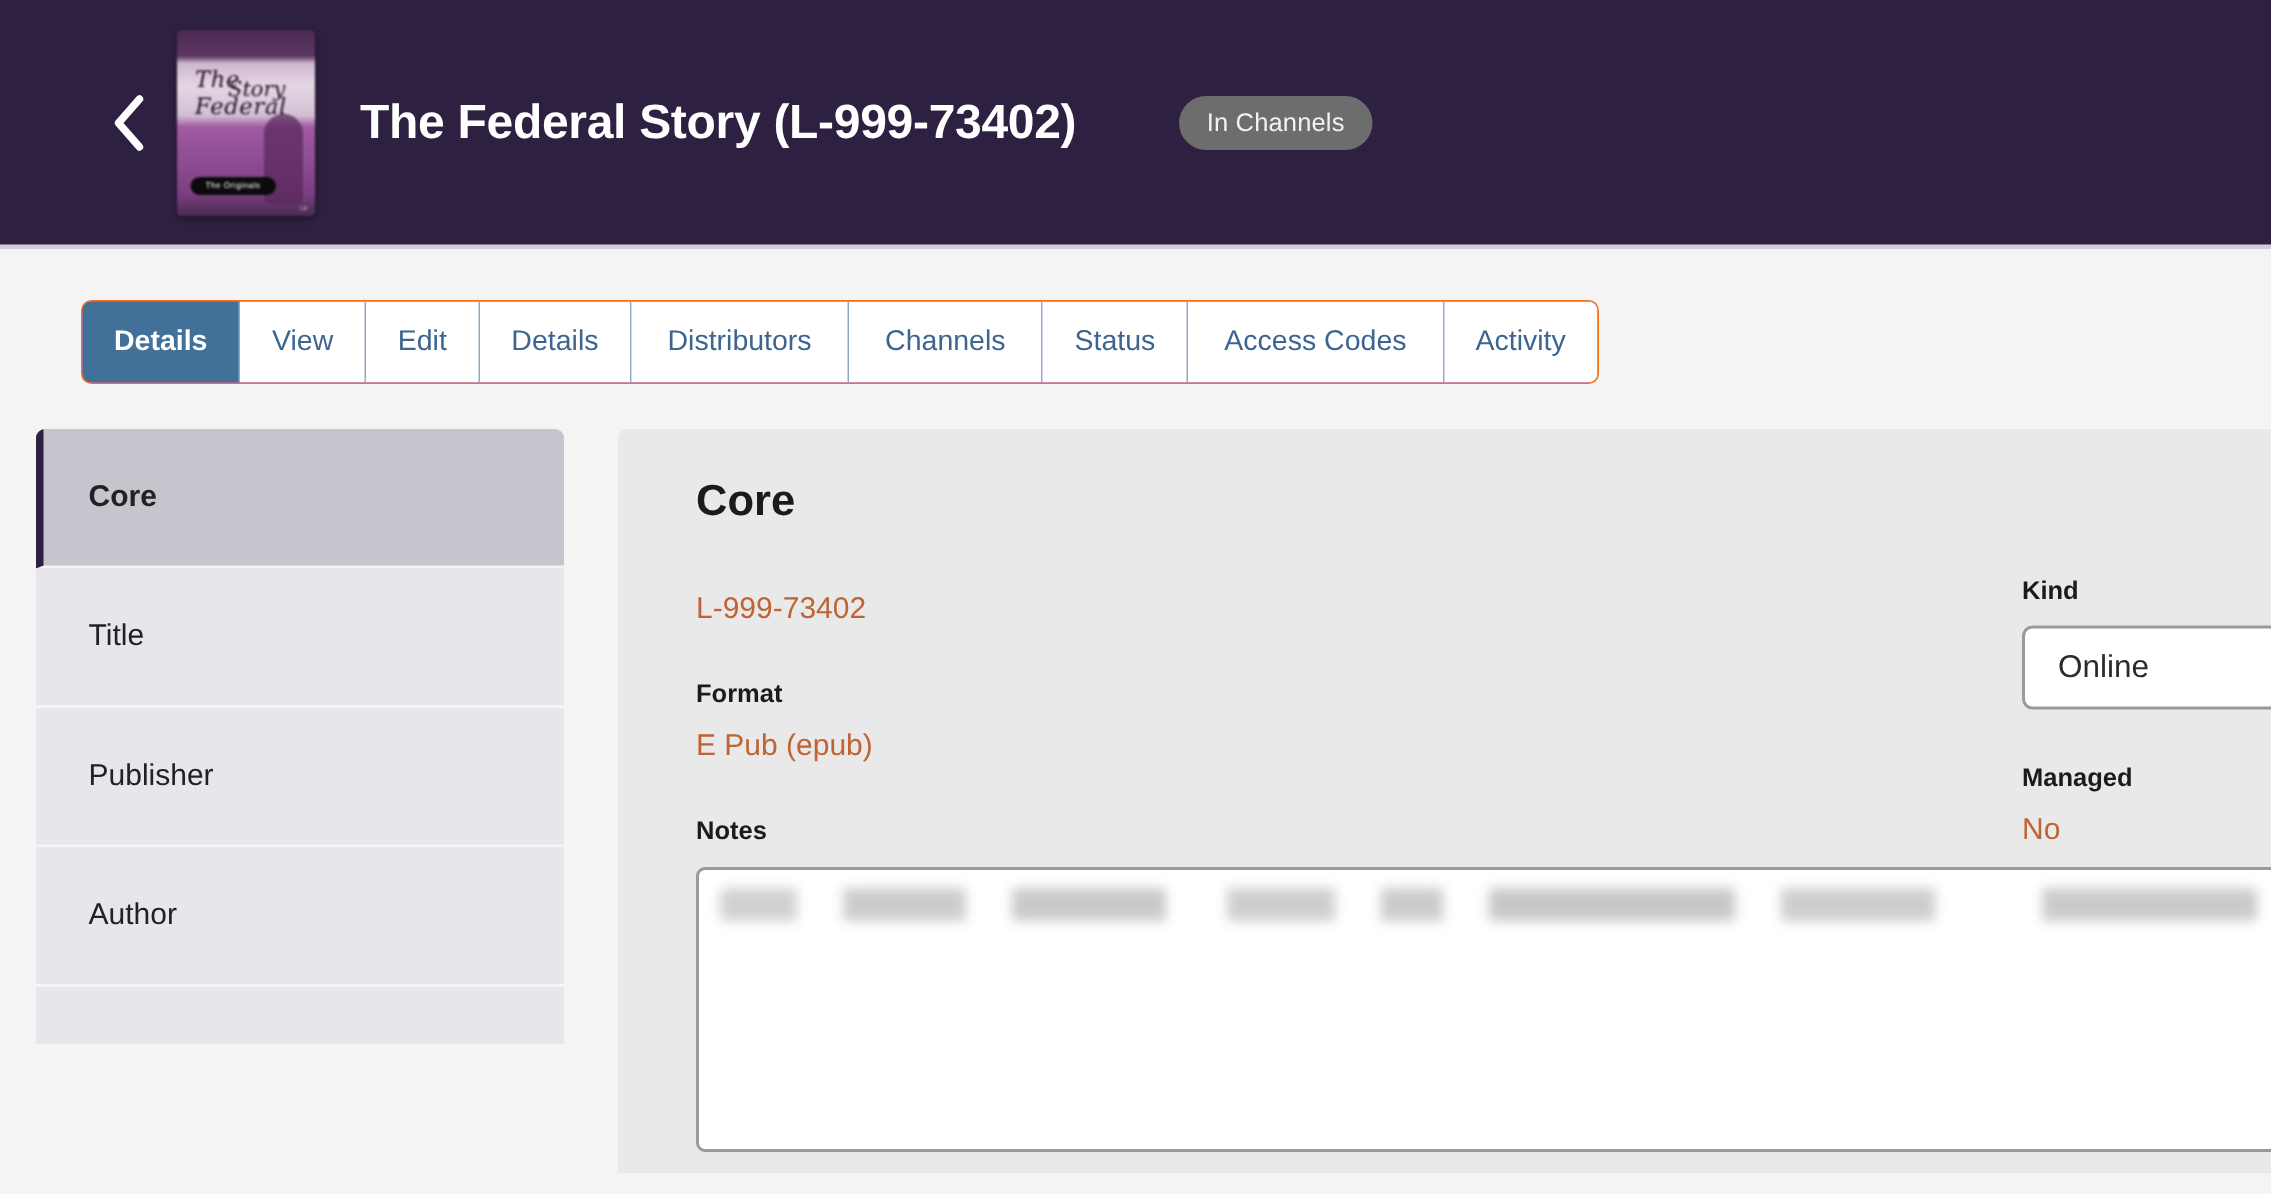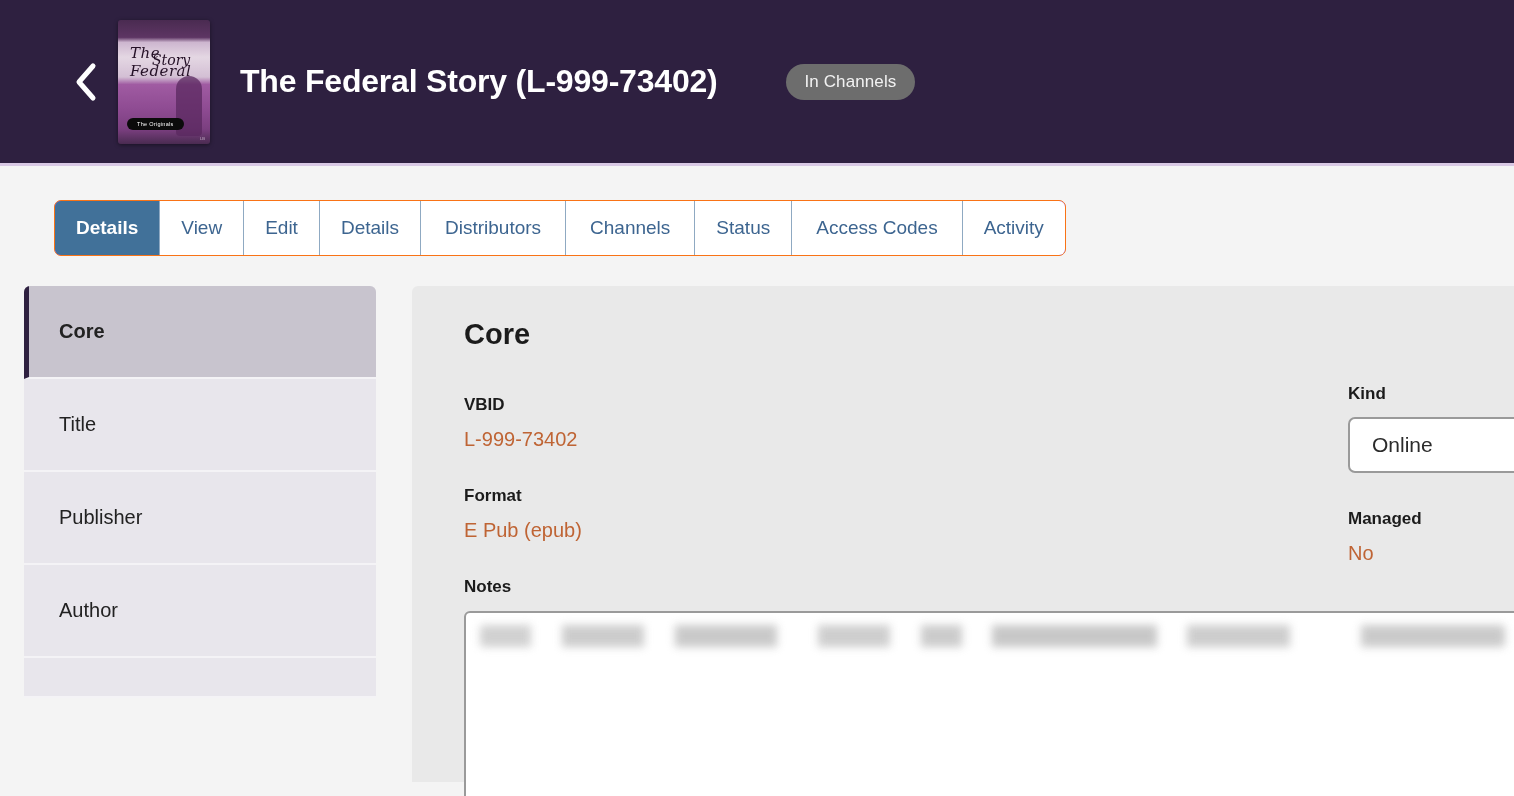--- a/index.html
+++ b/index.html
@@ -311,21 +311,20 @@
     </div>
     <div class="side-item">
       <span>Author</span>
     </div>
     <div class="side-item blank"></div>
   </div>
 
   <div class="main-panel">
     <h2 class="panel-heading">Core</h2>
 
-    <div class="field-label">VBID</div>
     <div class="field-value">L-999-73402</div>
 
     <div class="field-label">Format</div>
     <div class="field-value">E Pub (epub)</div>
 
     <div class="field-label notes-label">Notes</div>
     <div class="notes-box">
       <div class="notes-redacted"></div>
     </div>
 

